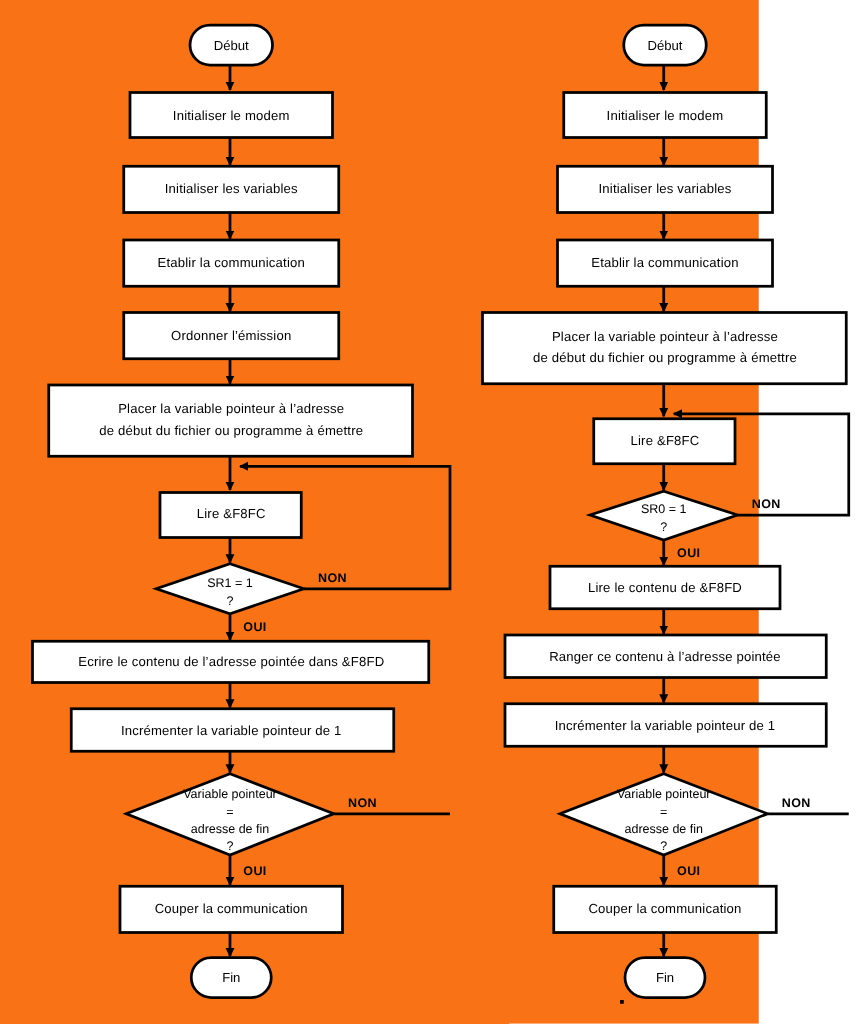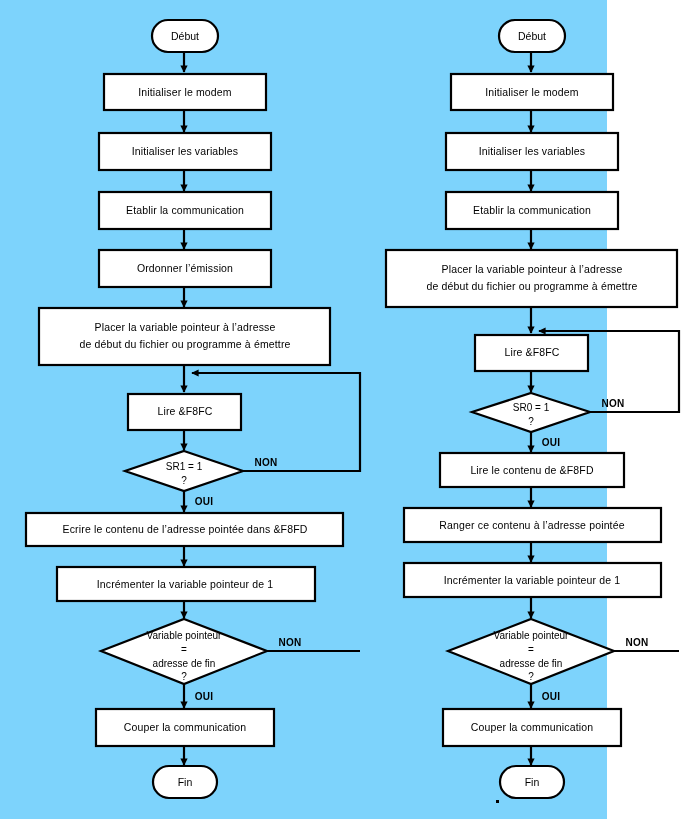--- a/index.html
+++ b/index.html
@@ -10,21 +10,21 @@
   body {
     width: 689px;
     height: 819px;
     font-family: "Liberation Sans", sans-serif;
     overflow: hidden;
   }
   #flowchart-root {
     position: relative;
     width: 607px;
     height: 819px;
-    background: #7dd3fc;
+    background: #f97316;
   }
   svg.fc {
     position: absolute;
     top: 0;
     left: 0;
     width: 689px;
     height: 819px;
   }
   .node-rect {
     fill: #ffffff;

